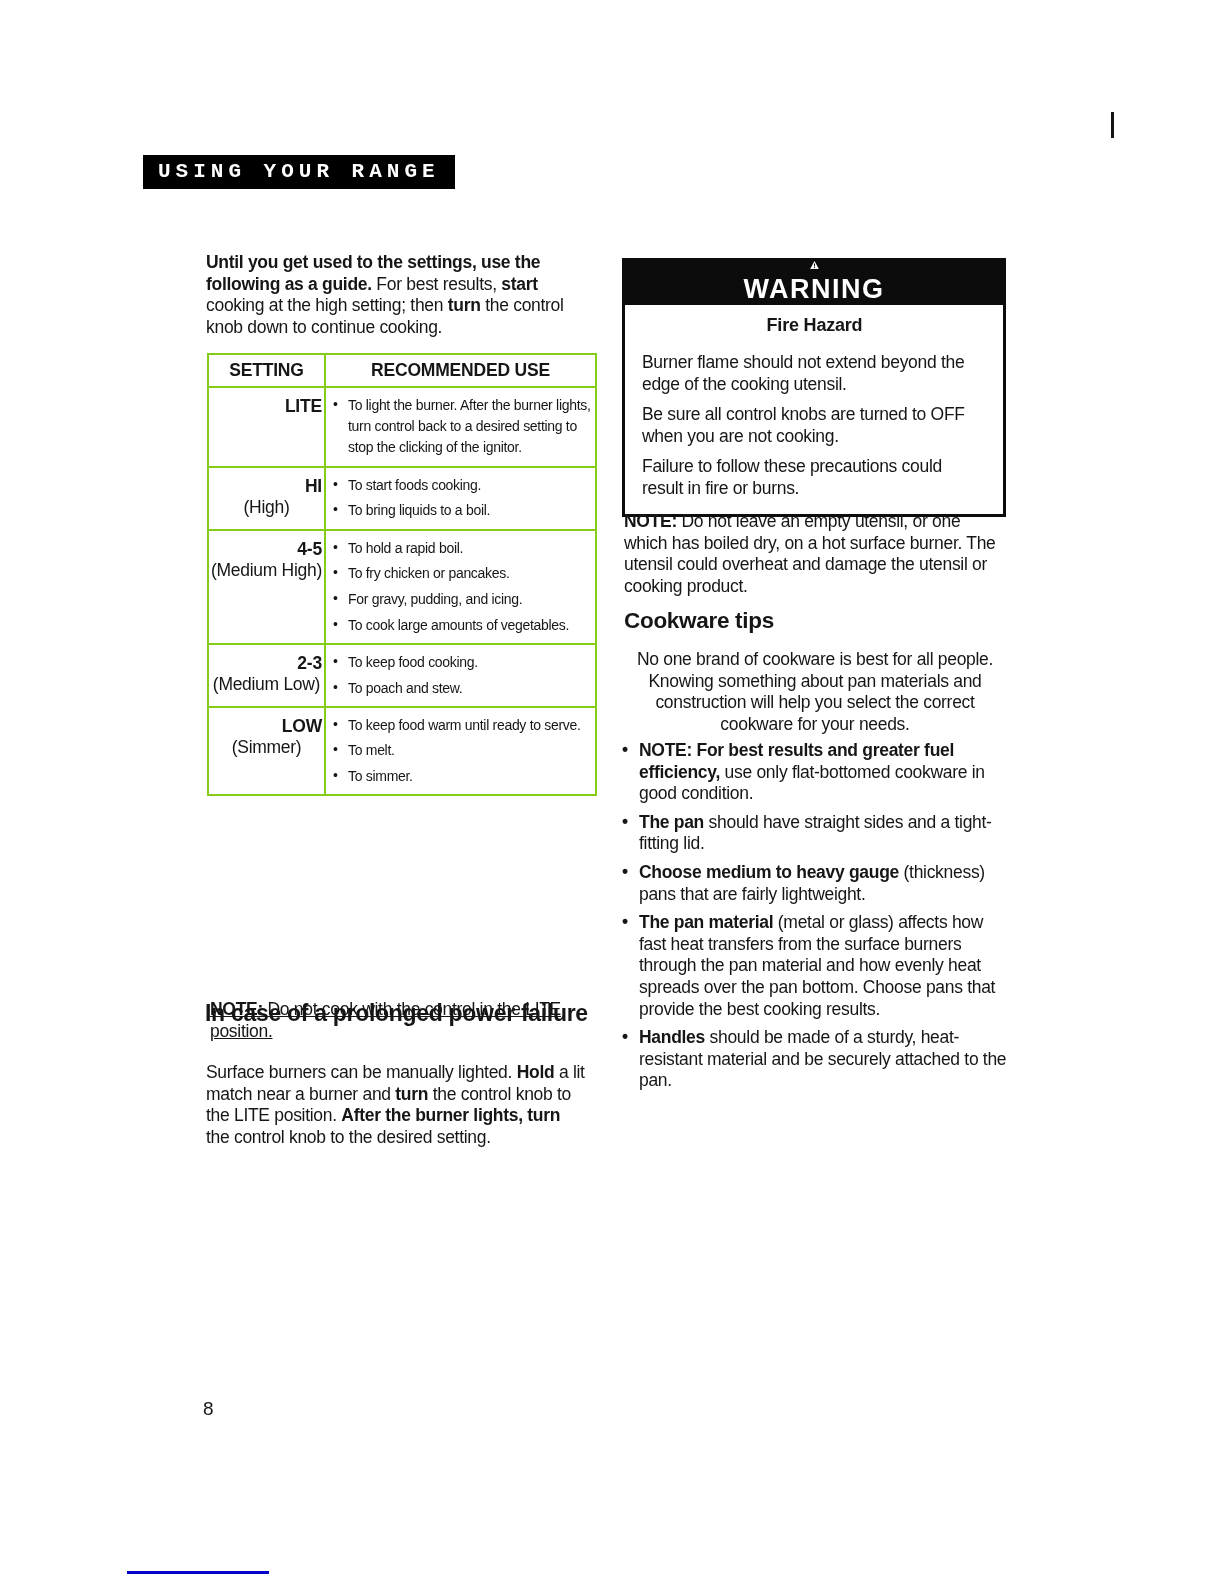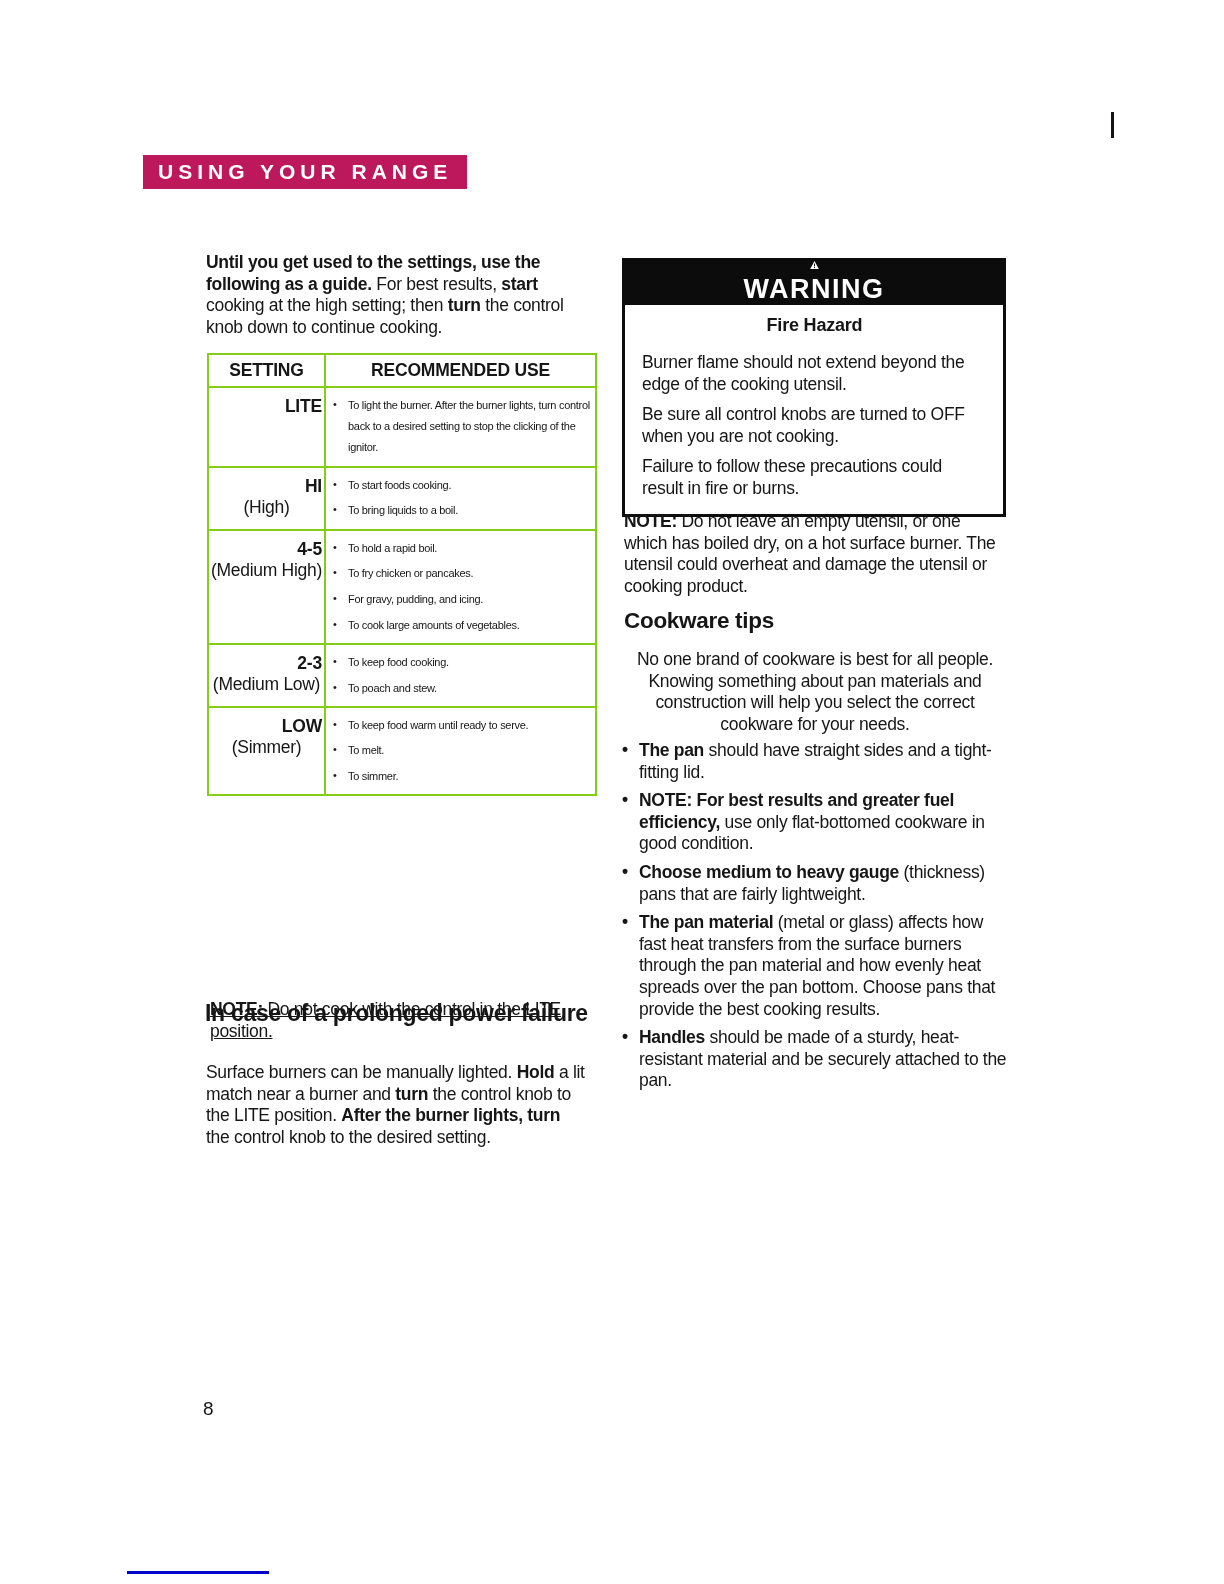--- a/index.html
+++ b/index.html
@@ -4,37 +4,37 @@
 <style>
   html,body{margin:0;padding:0;background:#fff;}
   .page{position:relative;width:1224px;height:1584px;background:#ffffff;
         font-family:"Liberation Sans",sans-serif;color:#161616;overflow:hidden;}
   .body{font-size:17.5px;line-height:21.6px;letter-spacing:-0.3px;}
   .b{font-weight:700;}
 
   .tick{position:absolute;left:1111px;top:112px;width:3px;height:26px;background:#141414;}
 
   .banner{position:absolute;left:143px;top:155px;height:34px;line-height:34px;
-          padding:0 15px;background:#be185d;color:#ffffff;font-weight:700;
-          font-size:21px;letter-spacing:5px;}
+          padding:0 15px;background:#000000;color:#ffffff;font-weight:700;
+          font-size:21px;letter-spacing:5px;font-family:Liberation Mono, monospace;}
 
   .intro{position:absolute;left:206px;top:252px;width:384px;margin:0;}
 
   .stable{position:absolute;left:207px;top:353px;border-collapse:collapse;background:#fff;}
   .stable th,.stable td{border:2px solid #84cc16;}
   .stable th{font-size:17.5px;font-weight:700;letter-spacing:-0.2px;
              padding:5px 4px;text-align:center;}
   .col-set{width:107px;}
   .col-use{width:261px;}
   td.set{text-align:center;vertical-align:top;padding:8px 2px 6px;}
   .setm{font-weight:700;font-size:17.5px;line-height:21.4px;letter-spacing:-0.2px;text-align:right;}
   .sets{font-size:17.5px;line-height:21.4px;letter-spacing:-0.3px;}
   td.uses{vertical-align:top;padding:7px 3px 7px 7px;}
   .li{position:relative;padding-left:15px;margin:0 0 4.5px;
-      font-size:11px;line-height:21.2px;letter-spacing:-0.3px;}
+      font-size:14px;line-height:21.2px;letter-spacing:-0.3px;}
   .li:last-child{margin-bottom:0;}
   .li::before{content:"\2022";position:absolute;left:0;top:-1px;}
 
   .note-left{position:absolute;left:206px;top:995px;width:384px;margin:4px;text-decoration:underline;}
 
   .ph{position:absolute;left:205px;top:1000px;width:410px;margin:0;
       font-size:23px;line-height:26px;letter-spacing:-0.3px;font-weight:700;}
   .ppara{position:absolute;left:206px;top:1062px;width:382px;margin:0;}
   .pagenum{position:absolute;left:203px;top:1398px;font-size:19px;}
 
@@ -160,24 +160,24 @@
   </div>
 
   <p class="note-right body"><span class="b">NOTE:</span><span> Do not leave an empty utensil, or one which has boiled dry, on a hot surface burner. The utensil could overheat and damage the utensil or cooking product.</span></p>
 
   <h2 class="ch">Cookware tips</h2>
 
   <p class="cintro body">No one brand of cookware is best for all people. Knowing something about pan materials and construction will help you select the correct cookware for your needs.</p>
 
   <div class="cbullets">
     <div class="cli">
-      <span class="clitext body"><span class="b">The pan</span><span> should have straight sides and a tight-fitting lid.</span></span>
+      <span class="clitext body"><span class="b">NOTE: For best results and greater fuel efficiency,</span><span> use only flat-bottomed cookware in good condition.</span></span>
     </div>
     <div class="cli">
-      <span class="clitext body"><span class="b">NOTE: For best results and greater fuel efficiency,</span><span> use only flat-bottomed cookware in good condition.</span></span>
+      <span class="clitext body"><span class="b">The pan</span><span> should have straight sides and a tight-fitting lid.</span></span>
     </div>
     <div class="cli">
       <span class="clitext body"><span class="b">Choose medium to heavy gauge</span><span> (thickness) pans that are fairly lightweight.</span></span>
     </div>
     <div class="cli">
       <span class="clitext body"><span class="b">The pan material</span><span> (metal or glass) affects how fast heat transfers from the surface burners through the pan material and how evenly heat spreads over the pan bottom. Choose pans that provide the best cooking results.</span></span>
     </div>
     <div class="cli">
       <span class="clitext body"><span class="b">Handles</span><span> should be made of a sturdy, heat-resistant material and be securely attached to the pan.</span></span>
     </div>

